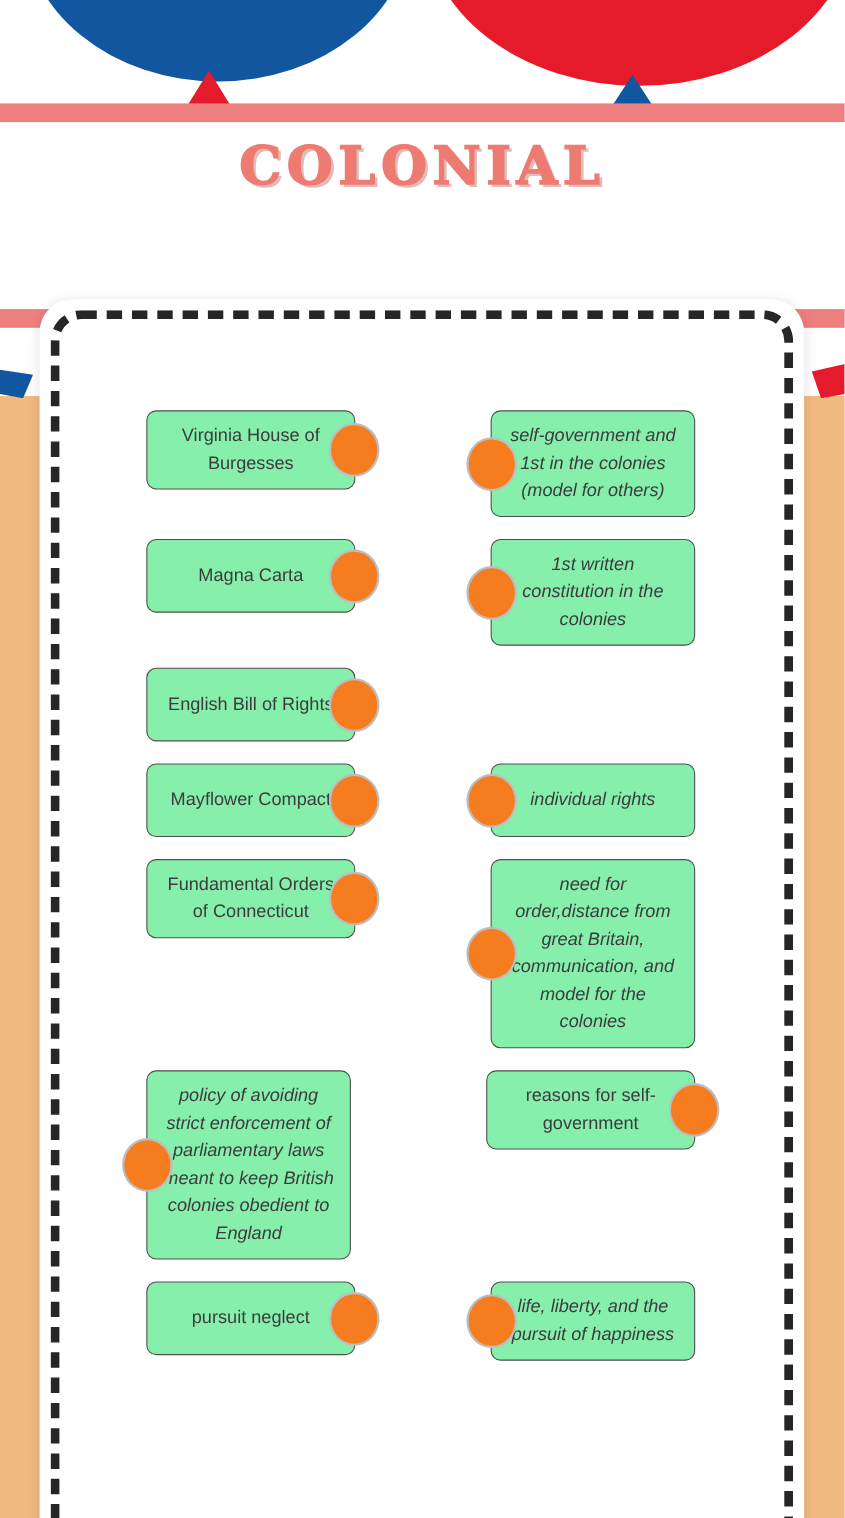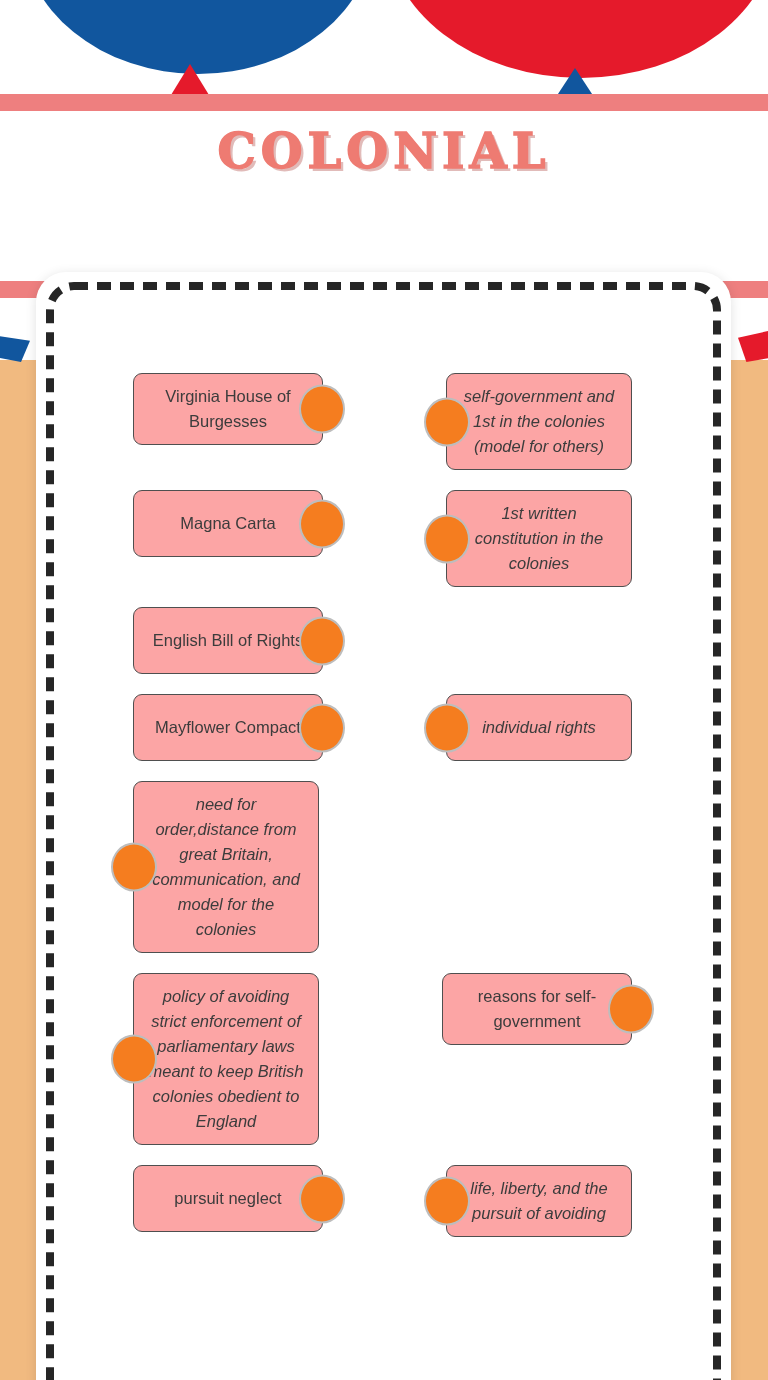--- a/index.html
+++ b/index.html
@@ -82,21 +82,21 @@
 
   .match-rows{
     position:absolute;left:97px;top:101px;width:499px;
     display:flex;flex-direction:column;gap:20px;
   }
   .match-row{
     display:flex;justify-content:space-between;align-items:flex-start;
   }
   .match-box{
     box-sizing:border-box;
-    background:#fca5a5;
+    background:#86efac;
     border:1.5px solid var(--box-border);
     border-radius:9px;
     min-height:67px;
     padding:10px 12px;
     display:flex;align-items:center;justify-content:center;
     text-align:center;
     position:relative;
     font-size:16.5px;line-height:25px;
     color:var(--box-text);
     overflow-wrap:break-word;
@@ -173,20 +173,24 @@
           <div class="match-box left">
             <span class="box-text">Mayflower Compact</span>
             <span class="connector conn-right"></span>
           </div>
           <div class="match-box right">
             <span class="connector conn-left"></span>
             <span class="box-text">individual rights</span>
           </div>
         </div>
         <div class="match-row">
+          <div class="match-box left">
+            <span class="box-text">Fundamental Orders of Connecticut</span>
+            <span class="connector conn-right"></span>
+          </div>
           <div class="match-box right">
             <span class="connector conn-left"></span>
             <span class="box-text">need for order,distance from great Britain, communication, and model for the colonies</span>
           </div>
         </div>
         <div class="match-row">
           <div class="match-box right">
             <span class="connector conn-left"></span>
             <span class="box-text">policy of avoiding strict enforcement of parliamentary laws meant to keep British colonies obedient to England</span>
           </div>
@@ -195,19 +199,19 @@
             <span class="connector conn-right"></span>
           </div>
         </div>
         <div class="match-row">
           <div class="match-box left">
             <span class="box-text">pursuit neglect</span>
             <span class="connector conn-right"></span>
           </div>
           <div class="match-box right">
             <span class="connector conn-left"></span>
-            <span class="box-text">life, liberty, and the pursuit of avoiding</span>
+            <span class="box-text">life, liberty, and the pursuit of happiness</span>
           </div>
         </div>
       </div>
   </div>
 
 </div>
 
 </body></html>

